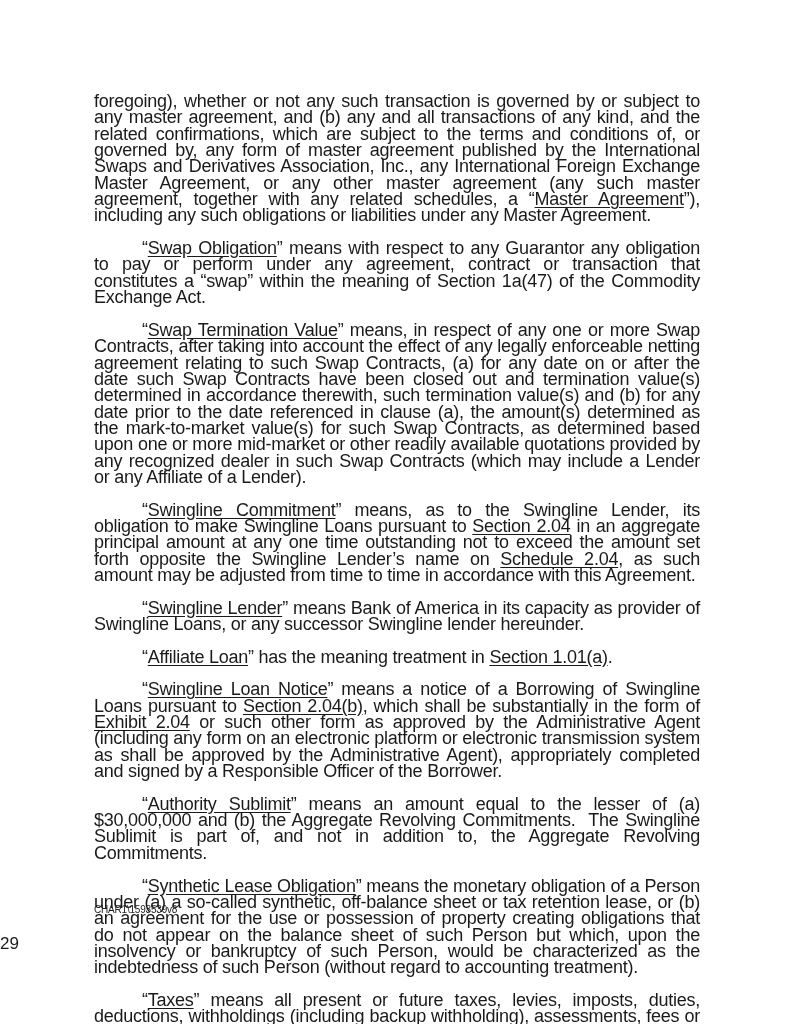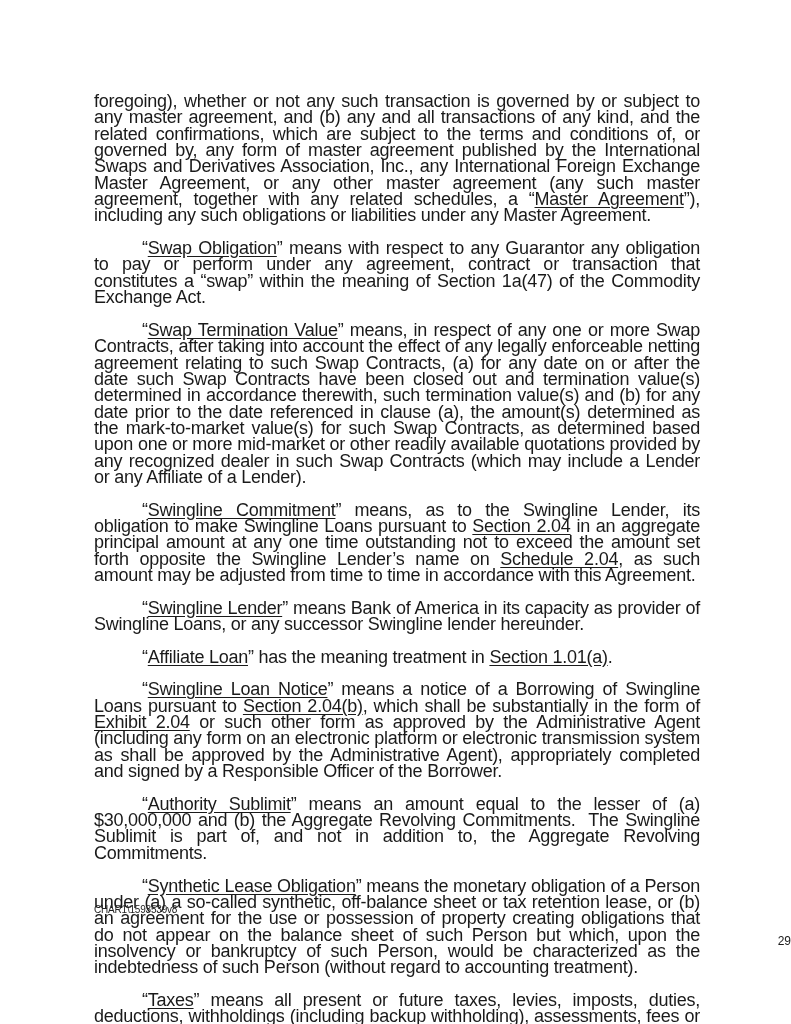--- a/index.html
+++ b/index.html
@@ -20,23 +20,23 @@
     text-align: justify;
     text-indent: 0;
   }
   .para.indent { text-indent: 48px; }
   .term { text-decoration: underline; text-underline-offset: 2px; }
   .ref { text-decoration: underline; text-underline-offset: 2px; margin-top: 39px; }
   .page-number {
     position: absolute;
     left: 0; right: 0;
     top: 934px;
-    text-align: right;
+    text-align: left;
     font-family: "Liberation Sans", sans-serif;
-    font-size: 12px;
+    font-size: 17px;
     color: #1a1a1a;
   }
   .doc-id {
     position: absolute;
     left: 94px;
     top: 904px;
     font-family: "Liberation Sans", sans-serif;
     font-size: 10px;
     color: #222;
     letter-spacing: -0.2px;

